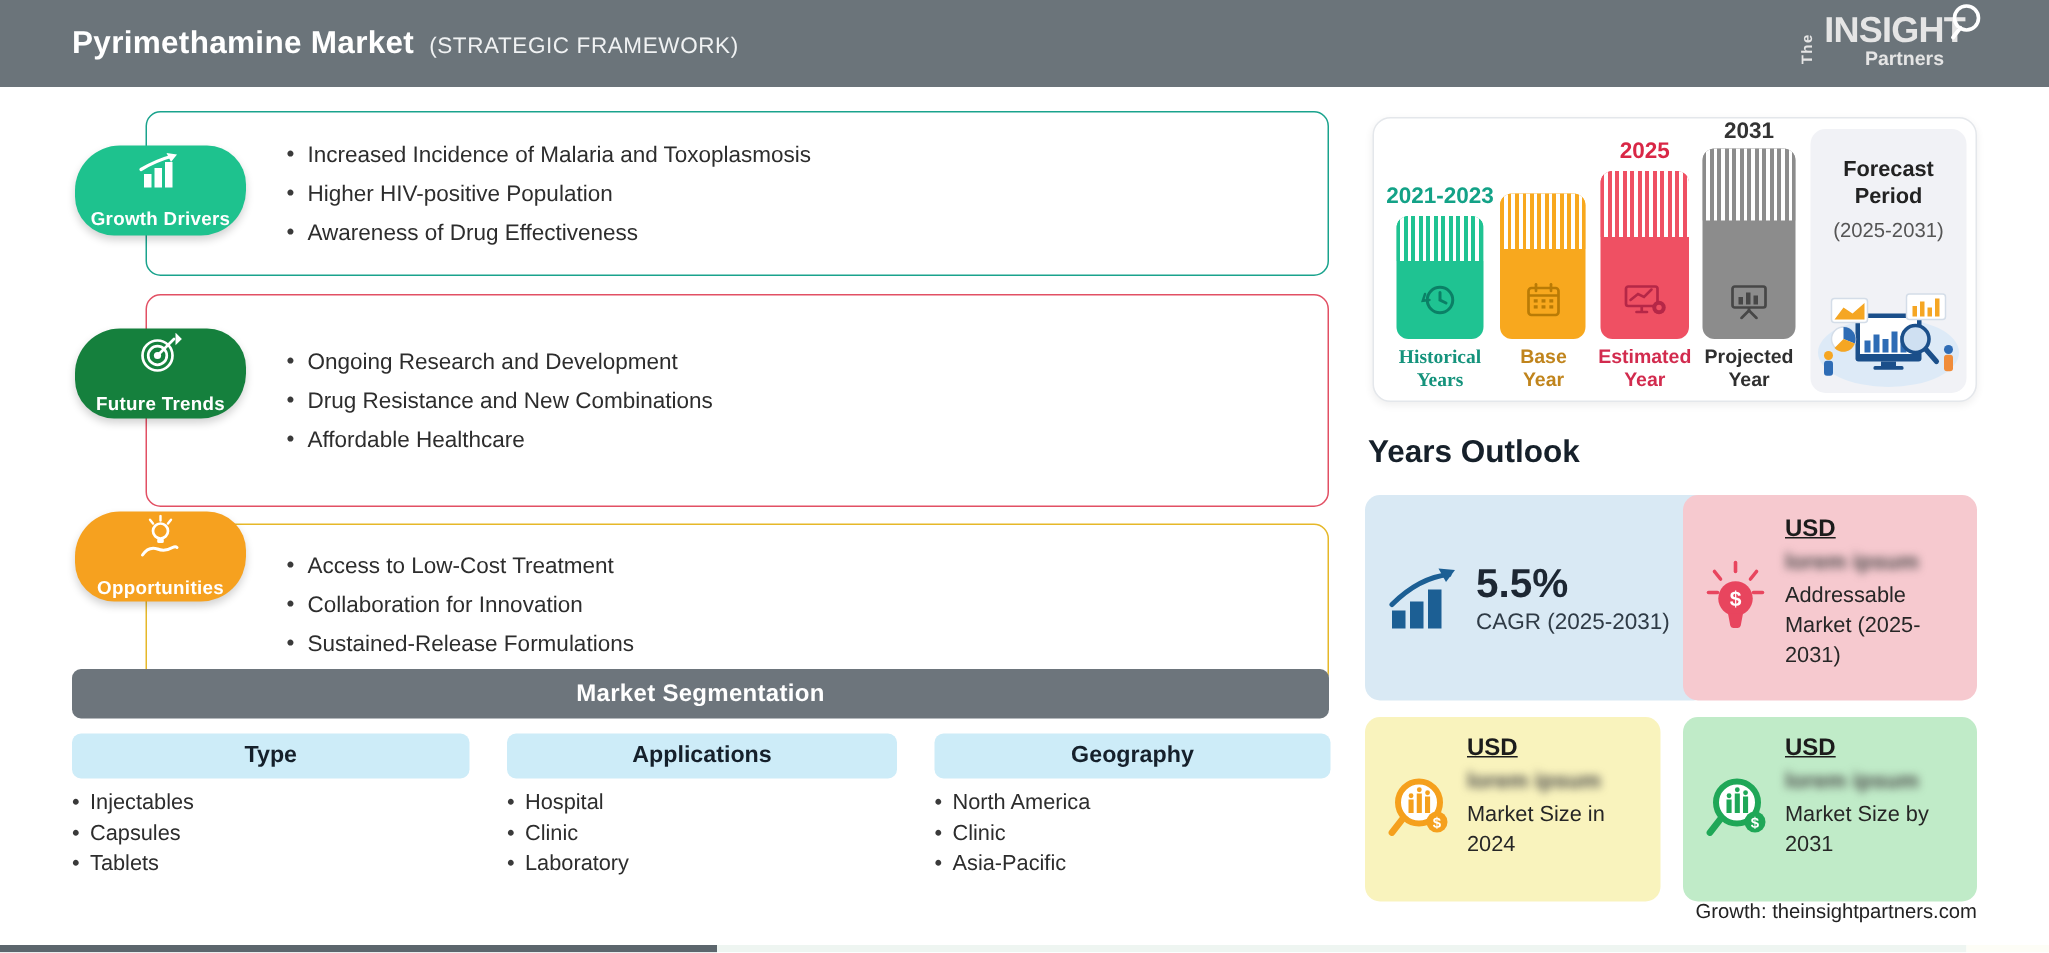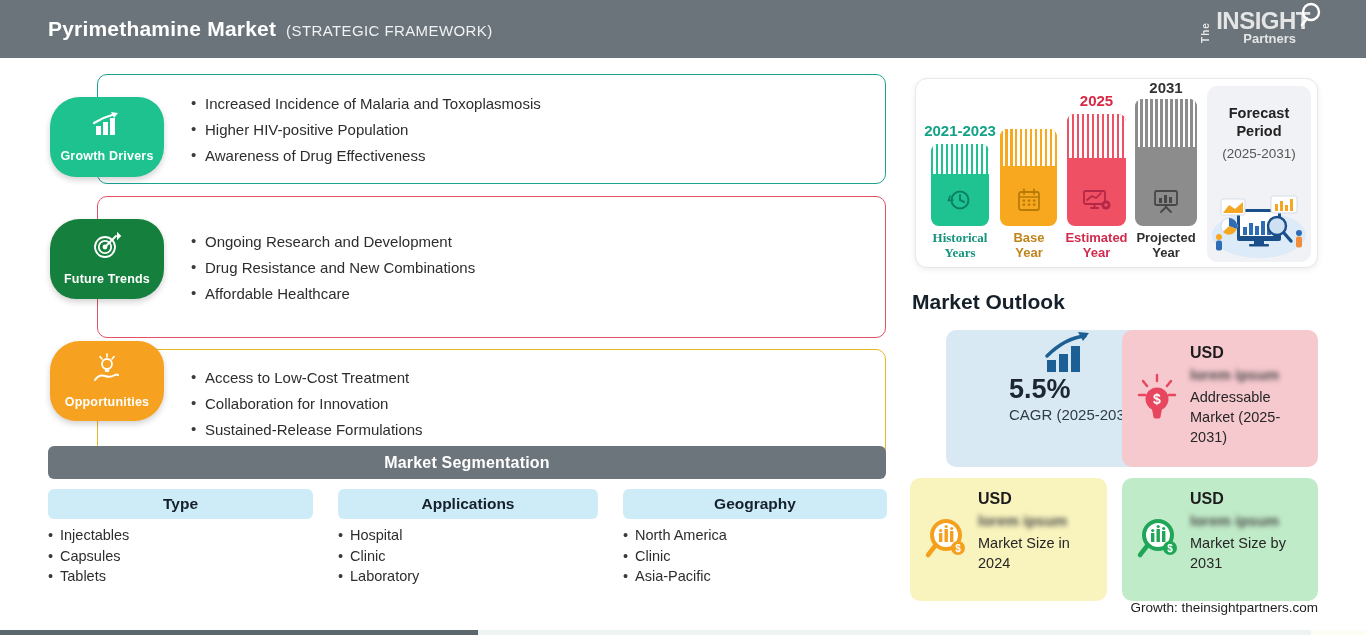--- a/index.html
+++ b/index.html
@@ -20,21 +20,21 @@
 
   
   .sec-box { position:absolute; left:97px; width:789px; border-radius:10px; background:#fff; }
   .sec-box ul { position:absolute; left:93px; top:0; height:100%; display:flex; flex-direction:column; justify-content:center; gap:9px; list-style:none; }
   .sec-box li { font-size:15px; color:#2d2d2d; padding-left:14px; position:relative; }
   .sec-box li::before { content:"•"; position:absolute; left:0; top:-1px; color:#3a3a3a; font-size:15px; }
   #box-growth { top:74px; height:110px; border:1.6px solid #1aa38d; }
   #box-trends { top:196px; height:142px; border:1.6px solid #e25064; }
   #box-opps   { top:329px; height:109px; border:1.6px solid #e6b829;margin-top:20px; }
 
-  .badge { position:absolute; left:50px; width:114px; height:80px; border-radius:30px 26px 30px 26px; display:flex; flex-direction:column; align-items:center; justify-content:center; gap:12px; box-shadow:0 3px 6px rgba(0,0,0,.18); }
+  .badge { position:absolute; left:50px; width:114px; height:60px; border-radius:30px 26px 30px 26px; display:flex; flex-direction:column; align-items:center; justify-content:center; gap:12px; box-shadow:0 3px 6px rgba(0,0,0,.18); }
   .badge-label { color:#fff; font-size:12.5px; font-weight:bold; letter-spacing:.2px; }
   #badge-growth { top:97px;  background:#1ec28e; }
   #badge-trends { top:219px; background:#15803d; }
   #badge-opps   { top:341px; background:#f6a11f; }
 
   
   .seg-bar { position:absolute; left:48px; top:446px; width:838px; height:33px; background:#6d757c; border-radius:6px; display:flex; align-items:center; justify-content:center; }
   .seg-bar span { color:#fff; font-weight:bold; font-size:16px; letter-spacing:.2px; }
   .seg-head { position:absolute; top:489px; height:30px; background:#cdecf8; border-radius:6px; display:flex; align-items:center; justify-content:center; font-weight:bold; font-size:15.5px; color:#15202b; }
   #seg-head-type { left:48px; width:265px; }
@@ -73,31 +73,31 @@
   #tyear-4 { left:219px; top:0px;  width:62px; color:#333; }
   .tlabel { position:absolute; top:152px; font-size:13px; font-weight:bold; text-align:center; line-height:14.5px; }
   #tlabel-1 { left:9px;   width:70px; color:#15937c;font-family:Liberation Serif, serif; }
   #tlabel-2 { left:85px;  width:56px; color:#c0841c; }
   #tlabel-3 { left:148px; width:65px; color:#d22b4e; }
   #tlabel-4 { left:216px; width:68px; color:#2f2f2f; }
 
   
   .outlook-title { position:absolute; left:912px; top:290px; font-size:21px; font-weight:bold; color:#16202a; }
   .card { position:absolute; border-radius:10px; }
-  #card-cagr { left:946px; top:330px; width:229px; height:137px; background:#d9e9f4; display:flex; align-items:center; padding-left:16px;flex-direction:column; }
+  #card-cagr { left:910px; top:330px; width:229px; height:137px; background:#d9e9f4; display:flex; align-items:center; padding-left:16px; }
   #card-addr { left:1122px; top:330px; width:196px; height:137px; background:#f6c9cf; }
   #card-2024 { left:910px;  top:478px; width:197px; height:123px; background:#f9f3bd; }
   #card-2031 { left:1122px; top:478px; width:196px; height:123px; background:#c0ebc8; }
   .cagr-text { margin-left:10px; }
   .cagr-value { font-size:27px; font-weight:bold; color:#1d2733; line-height:30px; }
   .cagr-label { font-size:15px; color:#2f3b46; margin-top:2px; }
   .ucard-icon { position:absolute; left:14px; top:50%; transform:translateY(-50%); }
   .ucard-body { position:absolute; left:68px; top:14px; width:122px; }
   #card-2024 .ucard-body, #card-2031 .ucard-body { top:12px; }
-  .usd { font-size:16px; font-weight:bold; color:#1c1c1c; }
+  .usd { font-size:16px; font-weight:bold; color:#1c1c1c;text-decoration:underline; }
   .blurred { font-size:15px; font-weight:bold; color:#4a4a4a; filter:blur(2.8px); margin-top:4px; white-space:nowrap; }
   .ucard-label { font-size:14.5px; color:#262626; line-height:20px; margin-top:4px; }
 
   .source { position:absolute; right:48px; top:600px; font-size:13.5px; color:#222; }
 
   
   .bottom-strip { position:absolute; bottom:0; left:0; width:1366px; height:5px; display:flex; }
   .bs-a { width:35%; background:#5c666d; }
   .bs-b { width:61%; background:#eef5f1; }
   .bs-c { width:4%;  background:#fdfdf6; }
@@ -298,21 +298,21 @@
         <circle cx="68" cy="33" r="9" fill="#cfe0f2" stroke="#1b4f8a" stroke-width="2.4"></circle>
         <line x1="75" y1="40" x2="82" y2="48" stroke="#1b4f8a" stroke-width="3.4" stroke-linecap="round"></line>
         <circle cx="10" cy="44" r="3" fill="#f5a623"></circle>
           <rect x="7" y="47.5" width="6" height="10" rx="2" fill="#2e6cb5"></rect>
         <circle cx="90" cy="40" r="3" fill="#2e6cb5"></circle>
           <rect x="87" y="43.5" width="6" height="11" rx="2" fill="#f08c3a"></rect>
       </svg>
     </div>
   </div>
 
-  <div class="outlook-title">Market Outlook</div>
+  <div class="outlook-title">Years Outlook</div>
 
   <div class="card" id="card-cagr">
     <svg width="48" height="44" viewBox="0 0 48 44">
       <rect x="2" y="30" width="9" height="12" fill="#1c5f94"></rect>
       <rect x="14" y="24" width="9" height="18" fill="#1c5f94"></rect>
       <rect x="26" y="16" width="9" height="26" fill="#1c5f94"></rect>
       <path d="M2 26 Q20 8 40 6" fill="none" stroke="#1c5f94" stroke-width="3.4" stroke-linecap="round"></path>
       <path d="M33 2 L44 3 L38 11 Z" fill="#1c5f94"></path>
     </svg>
     <div class="cagr-text">

